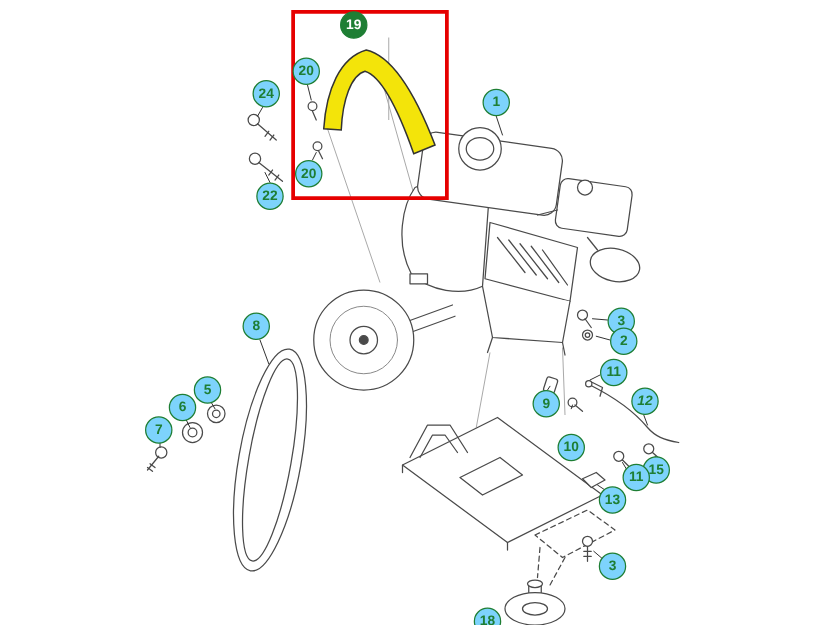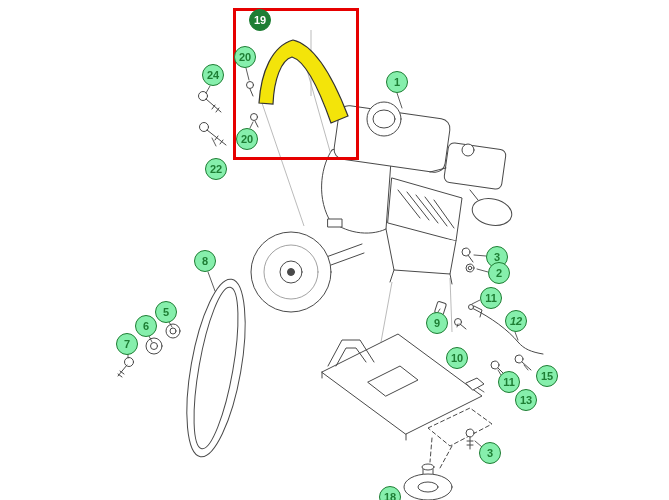--- a/index.html
+++ b/index.html
@@ -12,21 +12,21 @@
     position:relative;width:669px;height:500px;background:#fff;overflow:hidden;
     font-family:"Liberation Sans",sans-serif;
   }
   .art{position:absolute;left:0;top:0;}
   .highlight-box{
     position:absolute;border:3px solid var(--red);box-sizing:border-box;
     background:transparent;
   }
   .callout{
     position:absolute;width:22px;height:22px;border-radius:50%;
-    border:1.6px solid var(--green);background:#86efac;color:var(--green);
+    border:1.6px solid var(--green);background:#7dd3fc;color:var(--green);
     font-size:11px;font-weight:bold;line-height:1;
     display:flex;align-items:center;justify-content:center;box-sizing:border-box;
     user-select:none;
   }
   .callout.filled{background:var(--green);color:#fff;}
 </style>
 </head>
 <body>
 
 <div class="canvas">
@@ -185,36 +185,36 @@
         <line x1="482" y1="447" x2="475" y2="441"></line>
       </g>
     </g>
 
     <path d="M259,103 C261,72 272,46 293,40 C315,45 333,77 348,116 L331,123 C318,86 305,61 292,57 C281,60 274,80 273,104 Z" fill="var(--yellow)" stroke="#333" stroke-width="1.2"></path>
   </svg>
 
   <div class="highlight-box" style="left: 233px; top: 8px; width: 126px; height: 152px;"></div>
 
   <div>
-      <div class="callout filled" style="left: 249px; top: 9px;">19</div>
+      <div class="callout filled" style="left: 272px; top: 9px;">19</div>
       <div class="callout" style="left: 234px; top: 46px;">20</div>
       <div class="callout" style="left: 202px; top: 64px;">24</div>
       <div class="callout" style="left: 236px; top: 128px;">20</div>
-      <div class="callout" style="left: 205px; top: 146px; margin-top: 12px;">22</div>
+      <div class="callout" style="left: 205px; top: 146px;">22</div>
       <div class="callout" style="left: 386px; top: 71px;">1</div>
       <div class="callout" style="left: 194px; top: 250px;">8</div>
       <div class="callout" style="left: 155px; top: 301px;">5</div>
       <div class="callout" style="left: 135px; top: 315px;">6</div>
       <div class="callout" style="left: 116px; top: 333px;">7</div>
       <div class="callout" style="left: 486px; top: 246px;">3</div>
       <div class="callout" style="left: 488px; top: 262px;">2</div>
       <div class="callout" style="left: 480px; top: 287px;">11</div>
       <div class="callout" style="left: 426px; top: 312px;">9</div>
       <div class="callout" style="left: 446px; top: 347px;">10</div>
       <div class="callout" style="left: 505px; top: 310px; font-style: italic;">12</div>
-      <div class="callout" style="left: 536px; top: 365px;">15</div>
+      <div class="callout" style="left: 514px; top: 365px;">15</div>
       <div class="callout" style="left: 498px; top: 371px;">11</div>
-      <div class="callout" style="left: 479px; top: 389px; margin-left: 36px;">13</div>
+      <div class="callout" style="left: 479px; top: 389px;">13</div>
       <div class="callout" style="left: 479px; top: 442px;">3</div>
       <div class="callout" style="left: 379px; top: 486px;">18</div>
     </div>
 
 </div>
 
 </body></html>

